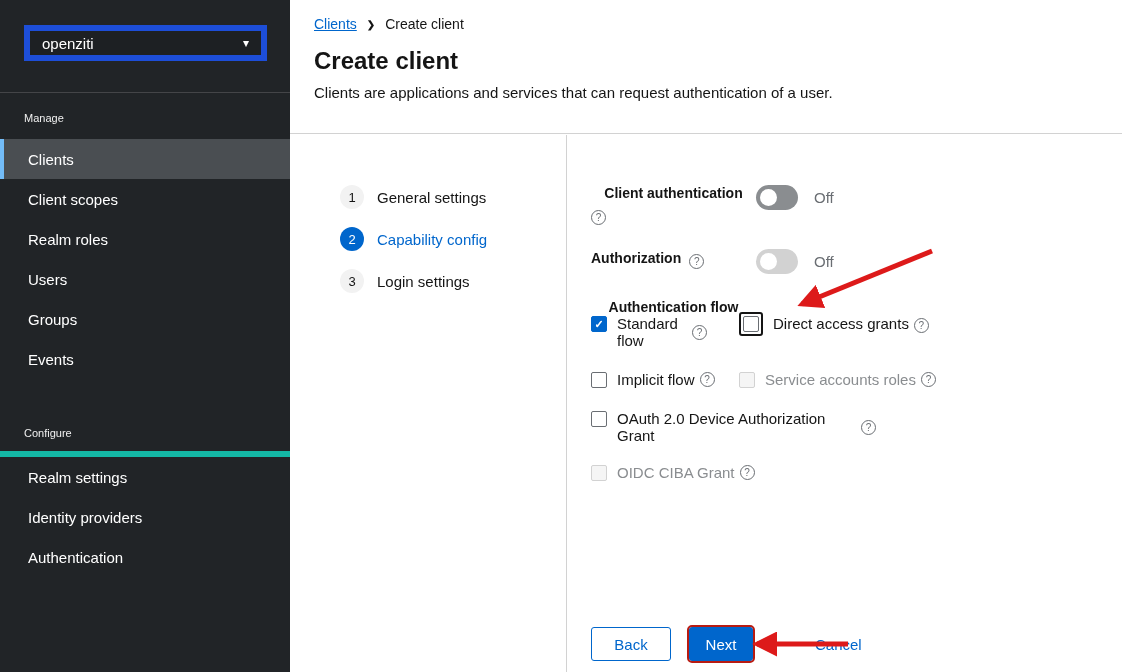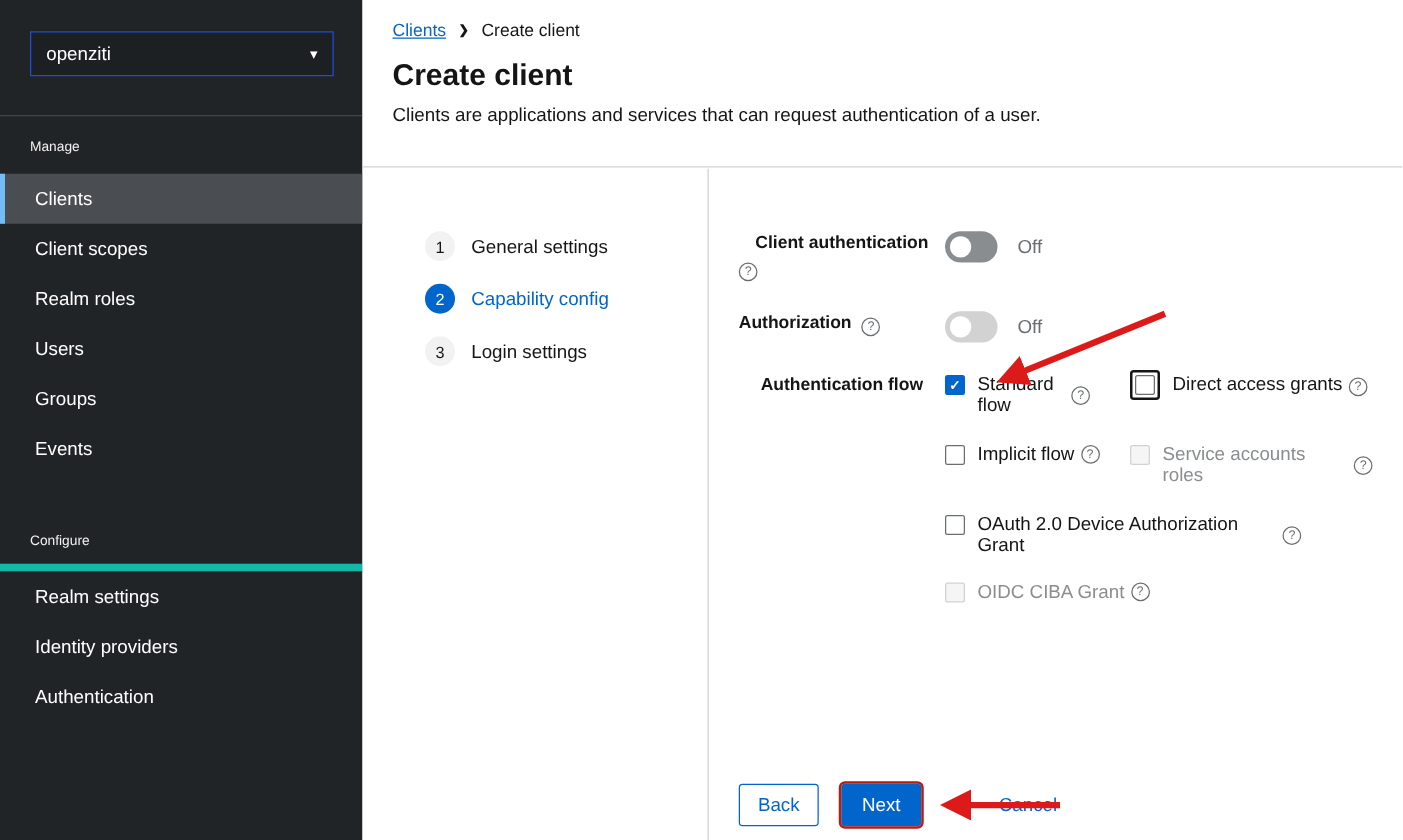--- a/index.html
+++ b/index.html
@@ -3,21 +3,21 @@
 <meta charset="utf-8">
 <style>
   * { margin:0; padding:0; box-sizing:border-box; }
   html,body { width:1122px; height:672px; overflow:hidden; background:#fff;
               font-family:"Liberation Sans", sans-serif; color:#151515; }
   .page { position:relative; width:1122px; height:672px; }
 
   
   .sidebar { position:absolute; left:0; top:0; width:290px; height:672px;
              background:#212427; }
-  .realm-box { margin:25px 23px 0 24px; height:36px; border:1px solid #1d4ed8;
+  .realm-box { margin:25px 23px 0 24px; height:36px; border:6px solid #1d4ed8;
                background:#1d2023; display:flex; align-items:center;
                padding:0 12px; cursor:pointer; }
   .realm-name { color:#fff; font-size:15px; flex:1; }
   .realm-caret { color:#fff; font-size:12px; }
   .sb-divider-top { margin-top:31px; border-top:1px solid #444548; }
   .sb-section-title { color:#f0f0f0; font-size:11px; padding:19px 24px 15px 24px; }
   .sb-section-title.configure { padding:48px 24px 12px 24px;
                                 border-bottom:6px solid #14b8a6; }
   .nav-item { height:40px; display:flex; align-items:center; padding-left:24px;
               color:#fff; font-size:15px; cursor:pointer; border-left:4px solid transparent; }
@@ -57,21 +57,21 @@
   .inline-help { margin-left:8px; vertical-align:-2px; }
 
   .toggle { width:42px; height:25px; border-radius:13px; background:#8a8d90;
             position:relative; cursor:pointer; flex:none; }
   .toggle.disabled { background:#d2d2d2; cursor:default; }
   .knob { position:absolute; left:4px; top:4px; width:17px; height:17px;
           border-radius:50%; background:#fff; }
   .toggle-state { margin-left:16px; font-size:15px; color:#6a6e73; line-height:25px; }
 
   .row-auth { margin-top:24px; }
-  .row-flow { margin-top:25px; }
+  .row-flow { margin-top:25px;flex-direction:column; }
 
   .cb-grid { display:flex; flex-direction:column; }
   .cb-row { display:flex; align-items:flex-start; }
   .cb-row + .cb-row { margin-top:22px; }
   .cb-item { display:flex; align-items:flex-start; }
   .cb-item.col1 { width:148px; flex:none; }
   .cb-box { width:16px; height:16px; border:1px solid #6a6e73; border-radius:2px;
             background:#fff; margin-top:1px; flex:none; cursor:pointer;
             display:flex; align-items:center; justify-content:center; }
   .cb-box.checked { background:#0066cc; border-color:#0066cc; color:#fff;
@@ -84,21 +84,21 @@
   .cb-label.gray { color:#8a8d90; cursor:default; }
   .cb-label.wrap-narrow { max-width:70px; }
   .cb-label.wrap-wide { max-width:232px; }
   .cb-help { margin-left:5px; align-self:center; }
 
   
   .footer-btns { position:absolute; top:492px; left:24px; display:flex; align-items:center; }
   .btn { height:34px; padding:0 16px; font-size:15px; border-radius:3px; cursor:pointer;
          display:flex; align-items:center; justify-content:center;
          font-family:"Liberation Sans", sans-serif; }
-  .btn-back { background:#fff; border:1px solid #0066cc; color:#0066cc; width:64px; }
+  .btn-back { background:#fff; border:1px solid #0066cc; color:#0066cc; width:80px; }
   .btn-next { background:#0066cc; border:none; color:#fff; width:64px; margin-left:18px;
               outline:2px solid #b81b12; }
   .link-cancel { margin-left:62px; color:#0066cc; font-size:15px; cursor:pointer;
                  text-decoration:none; }
 
   
   .annotation-layer { position:absolute; inset:0; width:1122px; height:672px;
                       pointer-events:none; z-index:20; }
 </style>
 </head>

